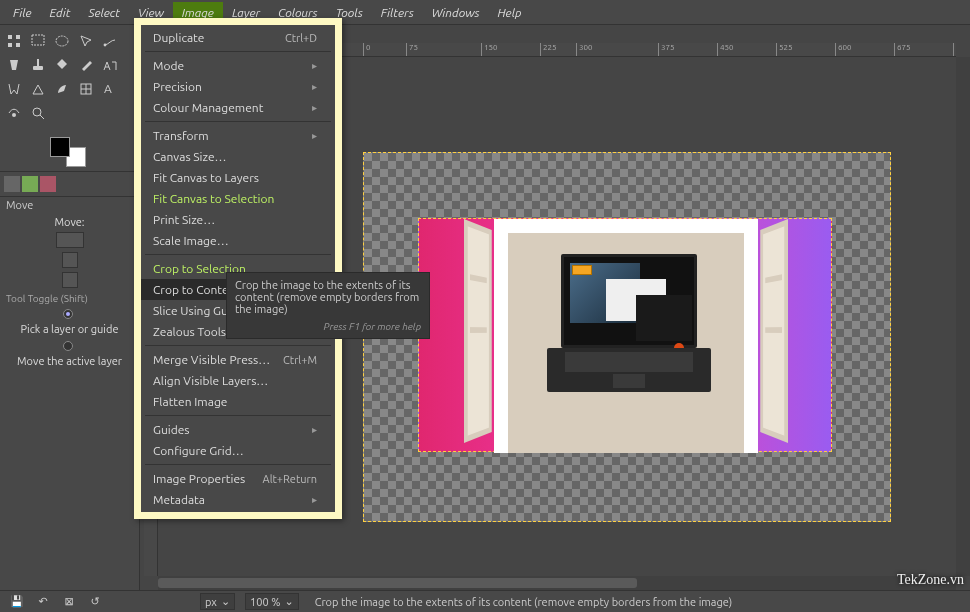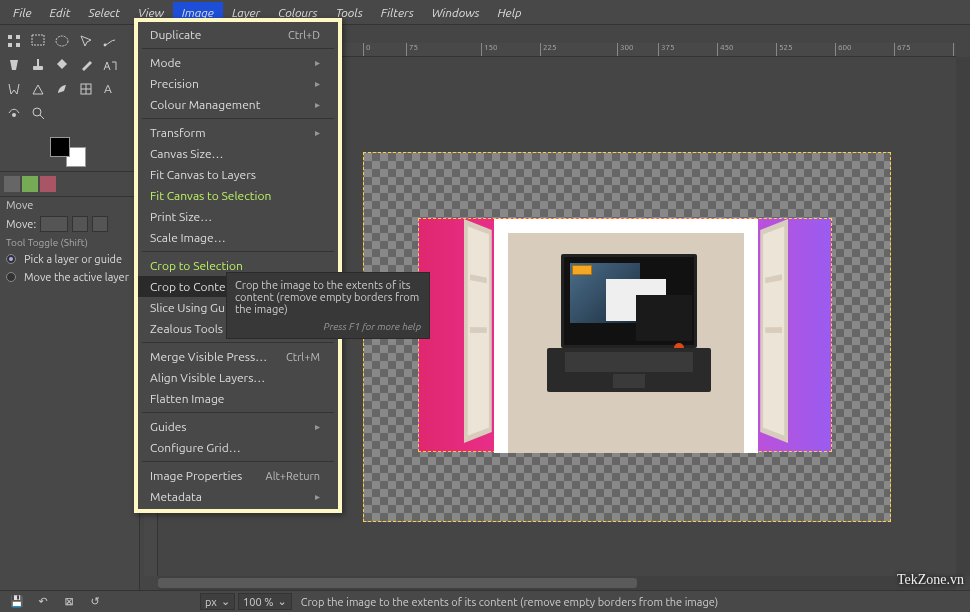--- a/index.html
+++ b/index.html
@@ -1,42 +1,42 @@
 <!DOCTYPE html>
 <html><head>
 <meta charset="utf-8">
 <style>
 * { margin: 0; padding: 0; box-sizing: border-box; font-family: "Segoe UI", Ubuntu, Arial, sans-serif; }
 body { width: 970px; height: 612px; background: #454545; color: #ddd; font-size: 12px; position: relative; overflow: hidden; }
 
 
 .menubar { height: 25px; background: #484848; display: flex; align-items: center; padding: 0 4px; border-bottom: 1px solid #333; font-style: italic; }
 .menubar .mi { padding: 4px 9px; cursor: pointer; }
-.menubar .mi.active { background: #1d4ed8; }
+.menubar .mi.active { background: #4d7c0f; }
 
 
 .toolbox { position: absolute; left: 0; top: 25px; width: 140px; height: 575px; background: #484848; border-right: 1px solid #333; }
 .tools { display: flex; flex-wrap: wrap; padding: 4px 2px; gap: 0; }
 .tool { width: 22px; height: 22px; display: flex; align-items: center; justify-content: center; color: #ccc; margin: 1px; }
 .tool svg { width: 16px; height: 16px; }
 .swatch-area { position: relative; margin: 8px 0 4px 50px; width: 36px; height: 30px; }
 .swatch { position: absolute; width: 20px; height: 20px; border: 1px solid #999; }
 .swatch.bg { background: #fff; right: 0; bottom: 0; }
 .swatch.fg { background: #000; left: 0; top: 0; }
 .tabrow { display: flex; gap: 2px; border-top: 1px solid #333; border-bottom: 1px solid #333; padding: 4px; }
 .tabicon { width: 16px; height: 16px; background: #666; }
 .opt-label { font-size: 11px; padding: 2px 6px; color: #ccc; }
-.opt-row { display: flex; align-items: center; gap: 4px; padding: 3px 6px; font-size: 11px; }
+.opt-row { display: flex; align-items: center; gap: 4px; padding: 3px 6px; font-size: 11px; flex-direction: column; }
 .opt-row .chip { width: 28px; height: 16px; background: #555; border: 1px solid #333; }
 .toggle-head { font-size: 10px; padding: 2px 6px; color: #aaa; }
 .radio { width: 10px; height: 10px; border-radius: 50%; border: 1px solid #888; background: #333; display: inline-block; margin-right: 4px; vertical-align: middle; }
 .radio.on::after { content: ""; display: block; width: 4px; height: 4px; background: #aaf; border-radius: 50%; margin: 2px; }
 
 
-.dropdown { position: absolute; left: 134px; top: 18px; width: 208px; background: #484848; border: 4px solid #fef9c3; z-index: 100; padding: 2px 0; box-shadow: 2px 2px 6px rgba(0,0,0,.4); }
+.dropdown { position: absolute; left: 134px; top: 18px; width: 208px; background: #484848; border: 7px solid #fef9c3; z-index: 100; padding: 2px 0; box-shadow: 2px 2px 6px rgba(0,0,0,.4); }
 .dd-item { display: flex; justify-content: space-between; align-items: center; padding: 4px 18px 4px 12px; color: #ddd; cursor: pointer; font-size: 12px; min-height: 18px; }
 .dd-item.disabled { color: #bef264; }
 .dd-item.hover { background: #2a2a2a; }
 .dd-sep { height: 1px; background: #333; margin: 3px 4px; }
 .dd-arrow { font-size: 10px; color: #999; }
 .dd-sc { color: #bbb; font-size: 11px; }
 
 
 .tooltip { position: absolute; left: 226px; top: 272px; width: 204px; background: #383838; color: #ccc; padding: 6px 8px; font-size: 11px; z-index: 101; border: 1px solid #2a2a2a; }
 .tooltip .help { font-style: italic; color: #999; text-align: right; margin-top: 6px; font-size: 10px; }
@@ -75,21 +75,21 @@
 .lap-base::before { content:""; position:absolute; left:18px; right:18px; top:4px; height:20px; background:#3a3a3a;}
 .lap-base::after{ content:""; position:absolute; left:66px; top:26px; width:32px; height:14px; background:#3a3a3a;}
 .scroll-h { position: absolute; left: 18px; right: 14px; bottom: 0; height: 14px; background: #404040; }
 .scroll-h .thumb { position: absolute; left: 0; width: 60%; top: 2px; bottom: 2px; background: #5a5a5a; border-radius: 3px; }
 .scroll-v { position: absolute; top: 32px; right: 0; bottom: 14px; width: 14px; background: #404040; }
 
 
 .statusbar { position: absolute; left: 0; right: 0; bottom: 0; height: 22px; background: #484848; border-top: 1px solid #333; display: flex; align-items: center; font-size: 11px; color: #ccc; }
 .sb-left { width: 140px; display: flex; gap: 12px; padding: 0 10px; }
 .sb-icon { width: 14px; height: 14px; display: flex; align-items: center; justify-content: center; }
-.sb-field { border: 1px solid #333; background: #3f3f3f; height: 17px; padding: 0 4px; display: flex; align-items: center; margin-right: 3px; }
+.sb-field { border: 1px solid #333; background: #3f3f3f; height: 17px; padding: 0 4px; display: flex; align-items: center; margin-right: 10px; }
 .watermark { position: absolute; right: 6px; bottom: 24px; color: #eee; font-size: 14px; font-family: Georgia, serif; text-shadow: 0 0 4px #000; z-index: 50; }
 </style>
 </head>
 <body>
 
 <div class="menubar" id="menubar">
     <div class="mi">File</div>
     <div class="mi">Edit</div>
     <div class="mi">Select</div>
     <div class="mi">View</div>
@@ -307,21 +307,21 @@
   <div>Crop the image to the extents of its content (remove empty borders from the image)</div>
   <div class="help">Press F1 for more help</div>
 </div>
 
 <div class="canvas-area">
   <div class="ruler-h" id="rulerh">
       <div class="tick" style="left: 205px;">0</div>
       <div class="tick" style="left: 248px;">75</div>
       <div class="tick" style="left: 323px;">150</div>
       <div class="tick" style="left: 382px;">225</div>
-      <div class="tick" style="left: 459px;">300</div>
+      <div class="tick" style="left: 418px;">300</div>
       <div class="tick" style="left: 500px;">375</div>
       <div class="tick" style="left: 559px;">450</div>
       <div class="tick" style="left: 618px;">525</div>
       <div class="tick" style="left: 677px;">600</div>
       <div class="tick" style="left: 736px;">675</div>
       <div class="tick" style="left: 795px;">750</div>
     </div>
   <div class="ruler-v"></div>
   <div class="viewport">
     <div class="checker-outer">

